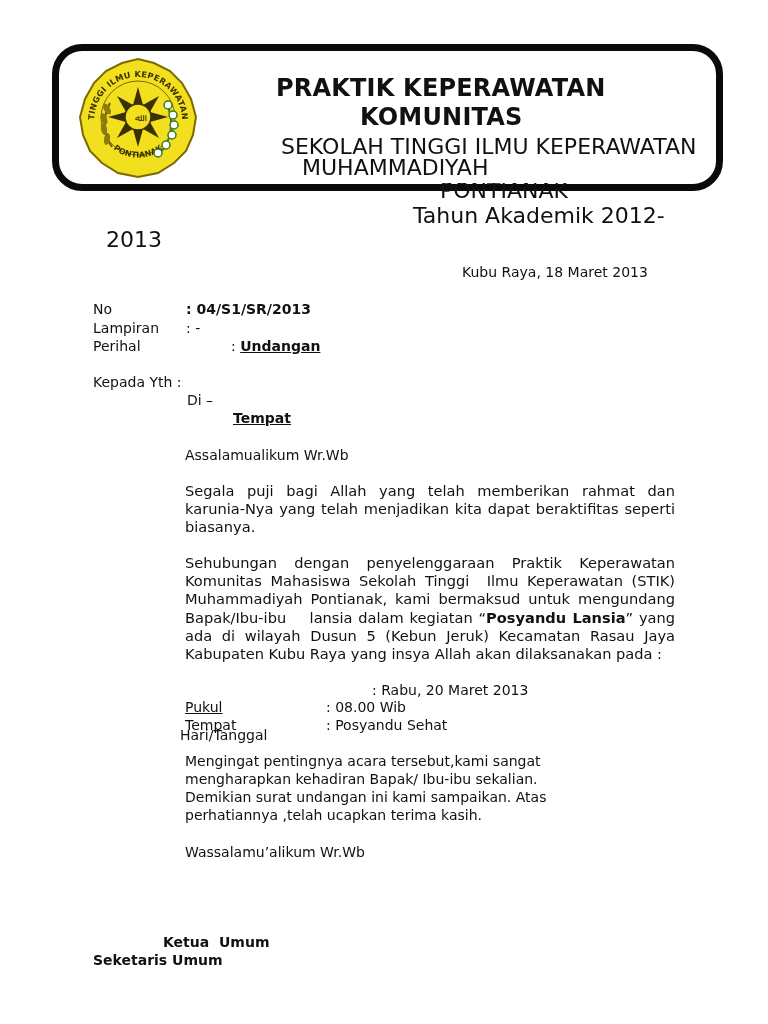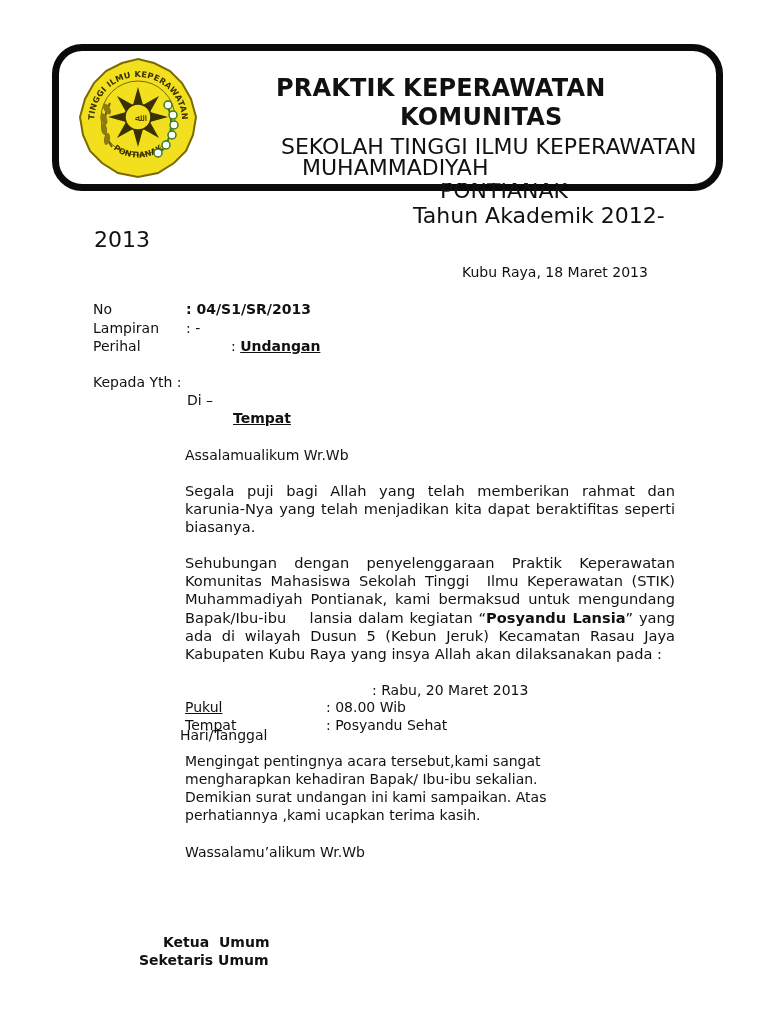--- a/index.html
+++ b/index.html
@@ -63,26 +63,26 @@
       <circle cx="97" cy="58" r="4"></circle>
       <circle cx="98" cy="68" r="4"></circle>
       <circle cx="96" cy="78" r="4"></circle>
       <circle cx="90" cy="88" r="4"></circle>
       <circle cx="82" cy="96" r="4"></circle>
     </g>
   </svg>
 </div>
 
 <div class="abs title1" style="left:276px; top:74px;">PRAKTIK KEPERAWATAN</div>
-<div class="abs title1" style="left:360px; top:103px;margin-left:40px;">KOMUNITAS</div>
+<div class="abs title1" style="left:360px; top:103px;">KOMUNITAS</div>
 <div class="abs sub" style="left:281px; top:134px;">SEKOLAH TINGGI ILMU KEPERAWATAN</div>
 <div class="abs sub" style="left:302px; top:155px;">MUHAMMADIYAH</div>
 <div class="abs sub" style="left:440px; top:178px; clip-path: inset(5px 0 0 0);">PONTIANAK</div>
 <div class="abs sub" style="left:413px; top:203px;">Tahun Akademik 2012-</div>
-<div class="abs sub" style="left:94px; top:227px;text-align:right;">2013</div>
+<div class="abs sub" style="left:106px; top:227px;text-align:right;">2013</div>
 
 <div class="abs t15" style="left:462px; top:263px;">Kubu Raya,  18 Maret 2013</div>
 
 <div class="abs t15" style="left:93px; top:300px;">No</div>
 <div class="abs t15" style="left:186px; top:300px;font-weight:bold;">: 04/S1/SR/2013</div>
 <div class="abs t15" style="left:93px; top:319px;">Lampiran</div>
 <div class="abs t15" style="left:186px; top:319px;">: -</div>
 <div class="abs t15" style="left:93px; top:337px;">Perihal</div>
 <div class="abs t15" style="left:231px; top:337px;"><span>: </span><span class="bold ul">Undangan</span></div>
 
@@ -99,18 +99,18 @@
 <div class="abs t15" style="left:180px; top:681px;margin-top:45px;">Hari/Tanggal</div>
 <div class="abs t15" style="left:372px; top:681px;">: Rabu, 20 Maret 2013</div>
 <div class="abs t15" style="left:185px; top:698px;text-decoration:underline;">Pukul</div>
 <div class="abs t15" style="left:326px; top:698px;">: 08.00 Wib</div>
 <div class="abs t15" style="left:185px; top:716px;">Tempat</div>
 <div class="abs t15" style="left:326px; top:716px;">: Posyandu Sehat</div>
 
 <div class="abs t15" style="left:185px; top:752px;">Mengingat pentingnya acara tersebut,kami sangat</div>
 <div class="abs t15" style="left:185px; top:770px;text-align:center;">mengharapkan kehadiran Bapak/ Ibu-ibu sekalian.</div>
 <div class="abs t15" style="left:185px; top:788px;">Demikian surat undangan ini kami sampaikan. Atas</div>
-<div class="abs t15" style="left:185px; top:806px;">perhatiannya ,kami ucapkan terima kasih.</div>
+<div class="abs t15" style="left:185px; top:806px;">perhatiannya ,telah ucapkan terima kasih.</div>
 
 <div class="abs t15" style="left:185px; top:843px;">Wassalamu’alikum Wr.Wb</div>
 
 <div class="abs t15 bold" style="left:163px; top:933px; white-space: pre;">Ketua  Umum</div>
-<div class="abs t15 bold" style="left:93px; top:951px;margin-left:46px;">Seketaris Umum</div>
+<div class="abs t15 bold" style="left:93px; top:951px;">Seketaris Umum</div>
 
 </body></html>

